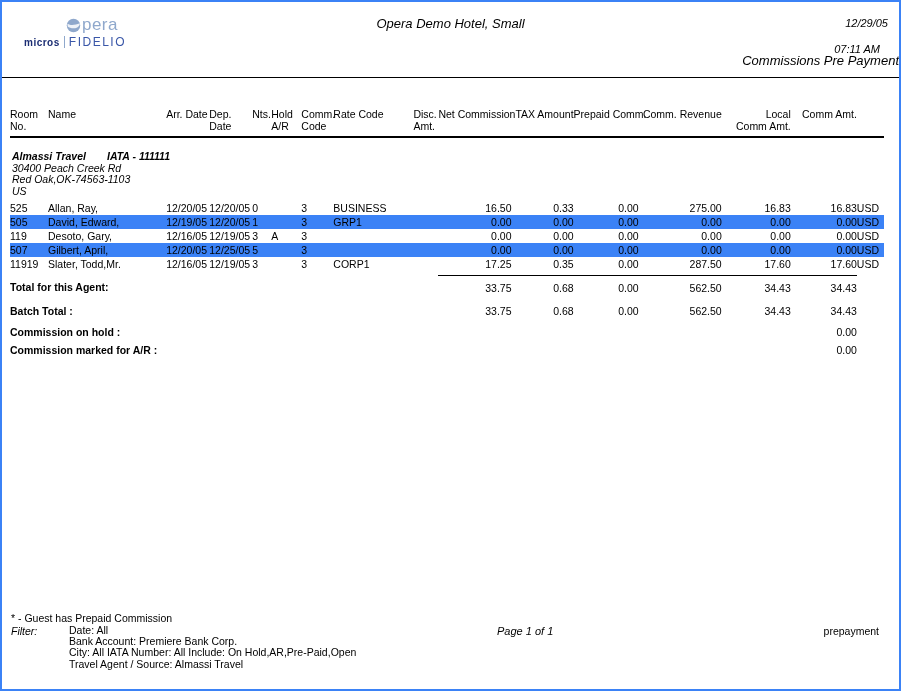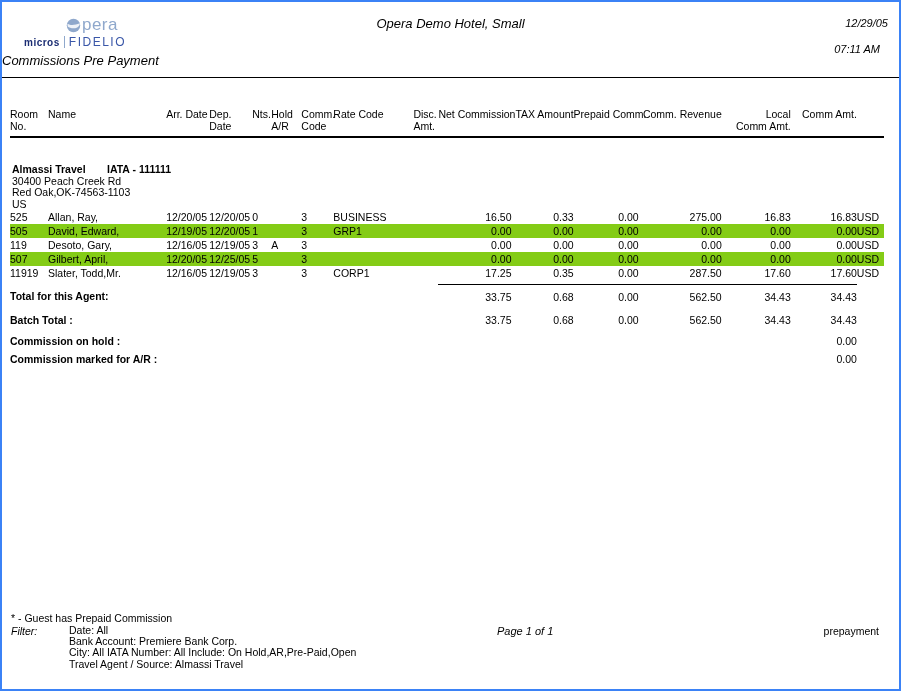--- a/index.html
+++ b/index.html
@@ -12,41 +12,41 @@
   .logo { position:absolute; left:22px; top:13px; }
   .logo-top { display:flex; align-items:center; justify-content:flex-end; gap:1px; padding-right:8px; }
   .logo-opera-text { font-size:17px; color:#8fa8cc; letter-spacing:0.5px; }
   .logo-swirl { width:15px; height:15px; display:inline-block; }
   .logo-bottom { display:flex; align-items:center; gap:4px; margin-top:0px; }
   .logo-micros { font-size:10px; font-weight:bold; color:#1b2d73; letter-spacing:0.5px; }
   .logo-divider { width:1px; height:12px; background:#8fa8cc; }
   .logo-fidelio { font-size:12px; color:#3a57a8; letter-spacing:1.5px; }
   .report-title { position:absolute; left:0; width:100%; text-align:center; top:14px;
     font-size:13px; font-style:italic; }
-  .report-subtitle { position:absolute; left:0; width:100%; text-align:left; top:51px;
+  .report-subtitle { position:absolute; left:0; width:100%; text-align:right; top:51px;
     font-size:13px; font-style:italic; }
   .header-date { position:absolute; right:11px; top:15px; font-size:11px; font-style:italic; }
   .header-time { position:absolute; right:19px; top:41px; font-size:11px; font-style:italic; }
   .header-rule { position:absolute; left:0; right:0; top:75px; height:1px; background:#000; }
   
   table.report { position:absolute; left:8px; top:97px; width:874px;
     border-collapse:collapse; table-layout:fixed; font-size:10.5px;margin-top:10px; }
   table.report th, table.report td { padding:0; white-space:nowrap; overflow:visible; }
   thead th { font-weight:normal; text-align:left; vertical-align:top;
     line-height:11.5px; border-bottom:2px solid #000; padding-bottom:4px; height:28px; }
   thead th.num { text-align:right; }
   .hline2 { display:block; }
   td.num { text-align:right; }
   td.cur { padding-left:6px; }
-  tr.agent-info-row td { height:64px; vertical-align:top; padding-top:26px; padding-left:2px; line-height:11.5px; }
+  tr.agent-info-row td { height:64px; vertical-align:top; padding-top:13px; padding-left:2px; line-height:11.5px;font-style:italic; }
   .agent-name { font-weight:bold; display:inline-block; width:95px; }
   .agent-iata { font-weight:bold; }
   tr.data-row { height:14px; }
   tr.data-row td { line-height:13px; vertical-align:middle; }
-  tr.alt { background:#84cc16; }
+  tr.alt { background:#3b82f6; }
   tr.spacer-row { height:4px; }
   tr.total-agent-row td { height:30px; vertical-align:top; padding-top:6px; line-height:13px; }
   tr.total-agent-row td.tline { border-top:1px solid #000; }
   tr.batch-row td, tr.hold-row td, tr.ar-row td { vertical-align:top; line-height:13px; }
   tr.batch-row { height:21px; }
   tr.hold-row { height:18px; }
   tr.ar-row { height:18px; }
   td.total-label { padding-left:348px; font-weight:bold; }
   
   .foot-note { position:absolute; left:9px; top:610px; font-size:10.5px; }

